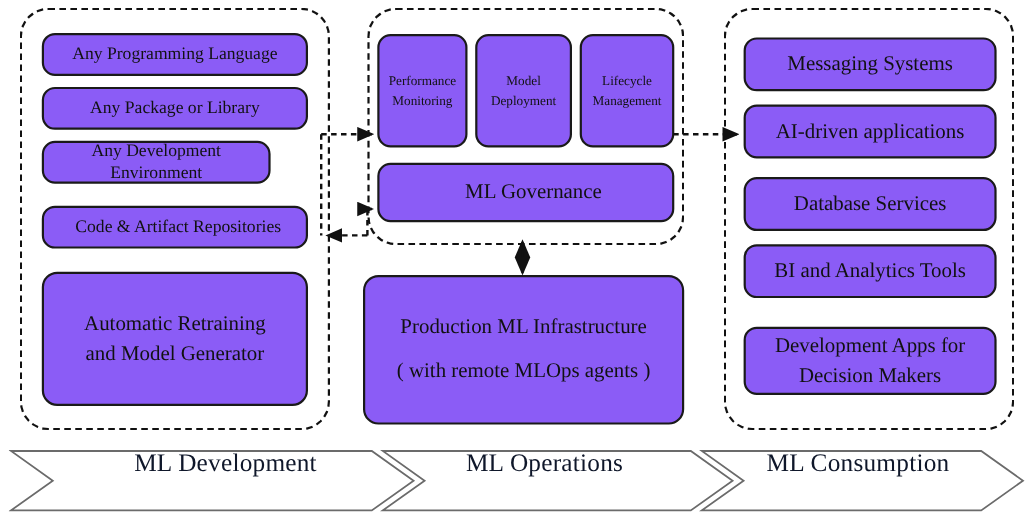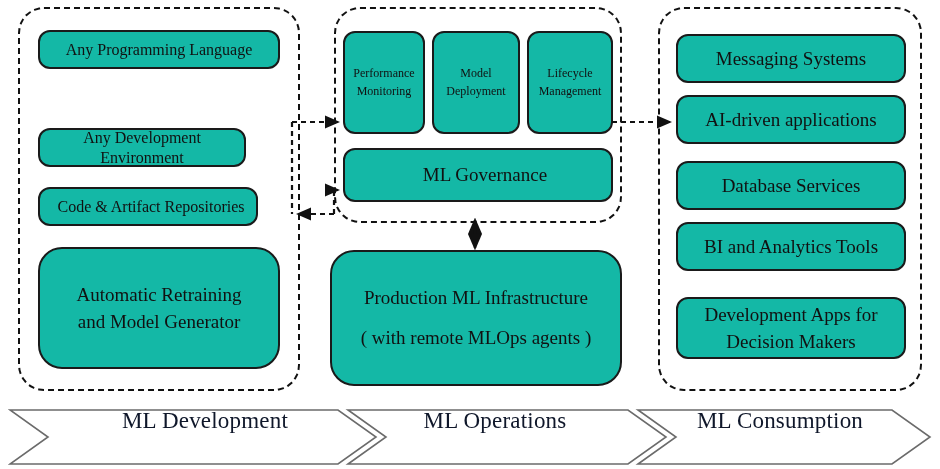--- a/index.html
+++ b/index.html
@@ -35,43 +35,43 @@
   #zone-development { left: 18px;  top: 7px;  width: 282px; height: 384px; }
   #zone-operations  { left: 334px; top: 7px;  width: 288px; height: 216px; }
   #zone-consumption { left: 658px; top: 7px;  width: 264px; height: 384px; }
 
   
   .node {
     position: absolute;
     box-sizing: border-box;
     border: 2.2px solid #1a1a1a;
     border-radius: 12px;
-    background: #14b8a6;
+    background: #8b5cf6;
     display: flex;
     align-items: center;
     justify-content: center;
     text-align: center;
     line-height: 1.25;
     color: #111111;
     padding: 2px 6px;
   }
   .node.small-text { font-size: 12px; }
   .node.mid-text   { font-size: 16px; }
   .node.big-text   { font-size: 19px; }
-  .node.tall       { border-radius: 24px; justify-content: center; }
+  .node.tall       { border-radius: 14px; justify-content: center; }
 
   .node .line { display: block; }
   .node .line + .line { margin-top: 3px; }
   .node.spaced .line + .line { margin-top: 16px; }
 
   
   #node-any-language     { left: 38px;  top: 30px;  width: 242px; height: 39px; }
   #node-any-package      { left: 38px;  top: 79px;  width: 242px; height: 39px; }
   #node-any-devenv       { left: 38px;  top: 128px; width: 208px; height: 39px; }
-  #node-code-artifact    { left: 38px;  top: 187px; width: 220px; height: 39px; padding-left: 12px; }
+  #node-code-artifact    { left: 38px;  top: 187px; width: 242px; height: 39px; padding-left: 12px; }
   #node-auto-retraining  { left: 38px;  top: 247px; width: 242px; height: 122px; }
 
   
   #node-perf-monitoring  { left: 343px; top: 31px;  width: 82px;  height: 103px; }
   #node-model-deployment { left: 432px; top: 31px;  width: 88px;  height: 103px; }
   #node-lifecycle-mgmt   { left: 527px; top: 31px;  width: 86px;  height: 103px; }
   #node-ml-governance    { left: 343px; top: 148px; width: 270px; height: 54px; padding-left: 20px; }
   #node-production-infra { left: 330px; top: 250px; width: 292px; height: 136px; }
 
   
@@ -120,20 +120,23 @@
 <div id="diagram-root">
 
   <div class="zone" id="zone-development"></div>
   <div class="zone" id="zone-operations"></div>
   <div class="zone" id="zone-consumption"></div>
 
   <div class="node mid-text" id="node-any-language">
     <span class="line">Any Programming Language</span>
   </div>
 
+  <div class="node mid-text" id="node-any-package">
+    <span class="line">Any Package or Library</span>
+  </div>
 
   <div class="node mid-text" id="node-any-devenv">
     <span class="line">Any Development Environment</span>
   </div>
 
   <div class="node mid-text" id="node-code-artifact">
     <span class="line">Code &amp; Artifact Repositories</span>
   </div>
 
   <div class="node big-text tall" id="node-auto-retraining">

